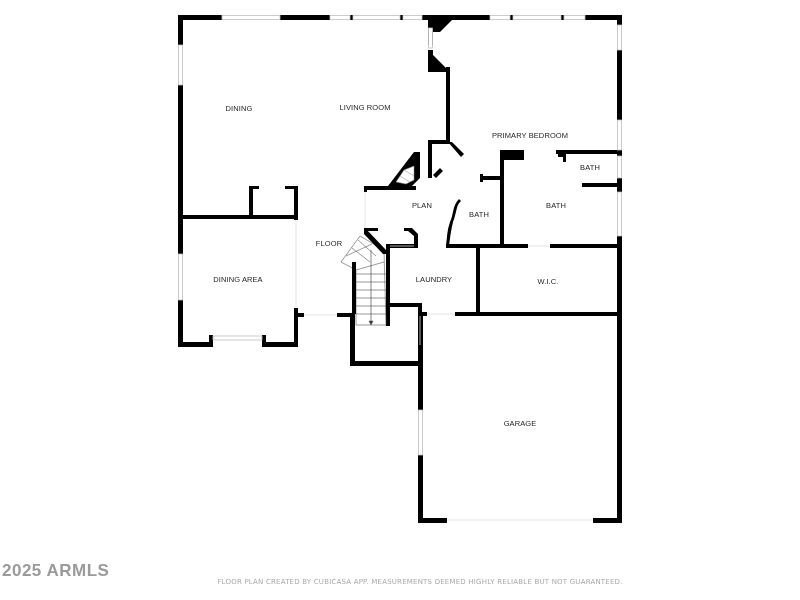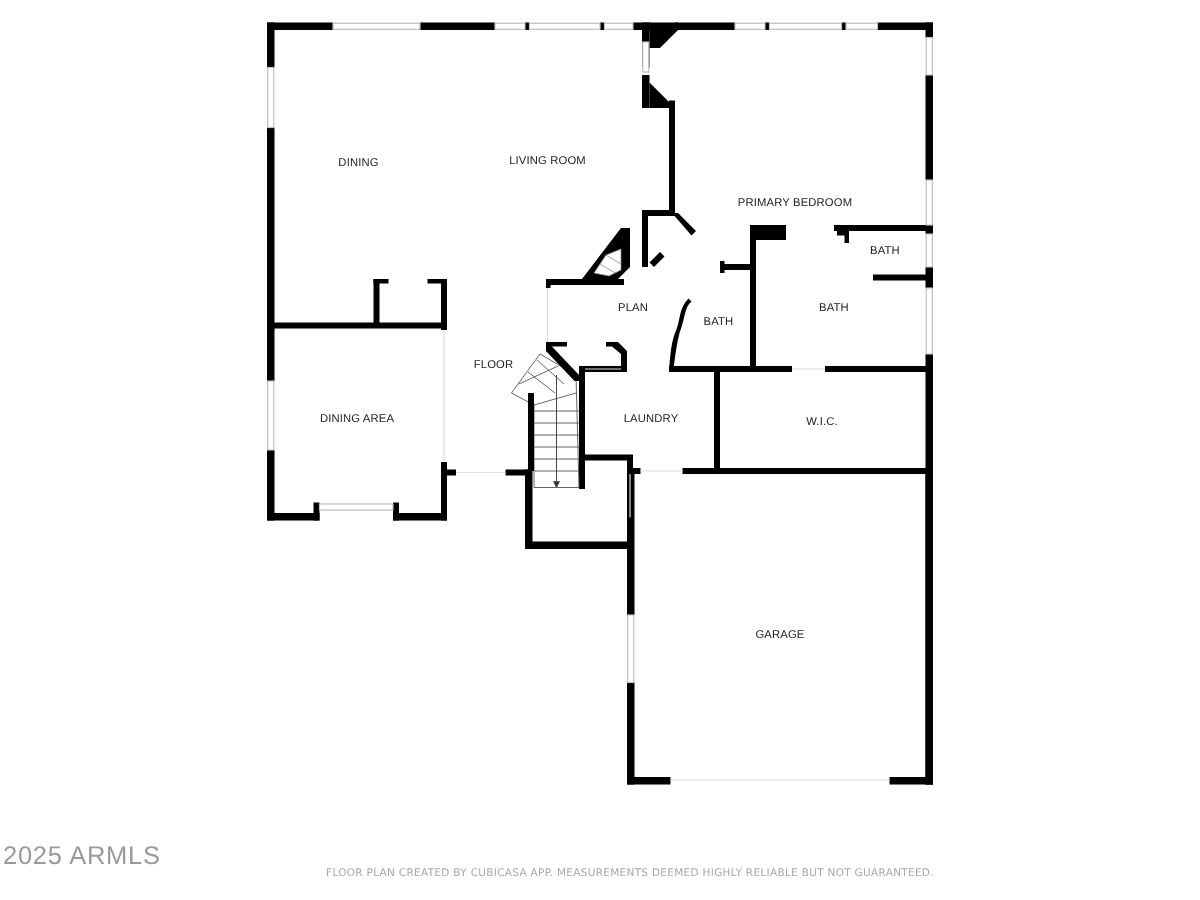--- a/index.html
+++ b/index.html
@@ -1,19 +1,19 @@
 <!DOCTYPE html>
 <html><head>
 <meta charset="utf-8">
 <style>
   html, body { margin: 0; padding: 0; background: #ffffff; }
   body { width: 800px; height: 600px; position: relative; overflow: hidden; font-family: "Liberation Sans", sans-serif; }
   #plan { position: absolute; left: 0; top: 0; width: 800px; height: 600px; }
   .room-label { position: absolute; font-family: "Liberation Sans", sans-serif; font-size: 7.5px; color: #222; white-space: nowrap; transform: translate(-50%, -50%); letter-spacing: 0.1px; }
-  .watermark { position: absolute; left: 2px; top: 561px; font-family: "Liberation Sans", sans-serif; font-size: 17px; color: #9a9a9a; letter-spacing: 0.5px; font-weight: 400; }
+  .watermark { position: absolute; left: 2px; top: 561px; font-family: "Liberation Sans", sans-serif; font-size: 17px; color: #9a9a9a; letter-spacing: 0.5px; font-weight: 700; }
   .disclaimer { position: absolute; left: 420px; top: 578px; transform: translateX(-50%); font-family: "DejaVu Sans", sans-serif; font-size: 7px; color: #a8a8a8; white-space: nowrap; letter-spacing: 0.2px; }
 </style>
 </head>
 <body>
 
 <svg id="plan" viewBox="0 0 800 600" xmlns="http://www.w3.org/2000/svg">
   <g fill="#000">
 
     <rect x="178" y="15" width="44" height="5"></rect>
     <rect x="280" y="15" width="50" height="5"></rect>

